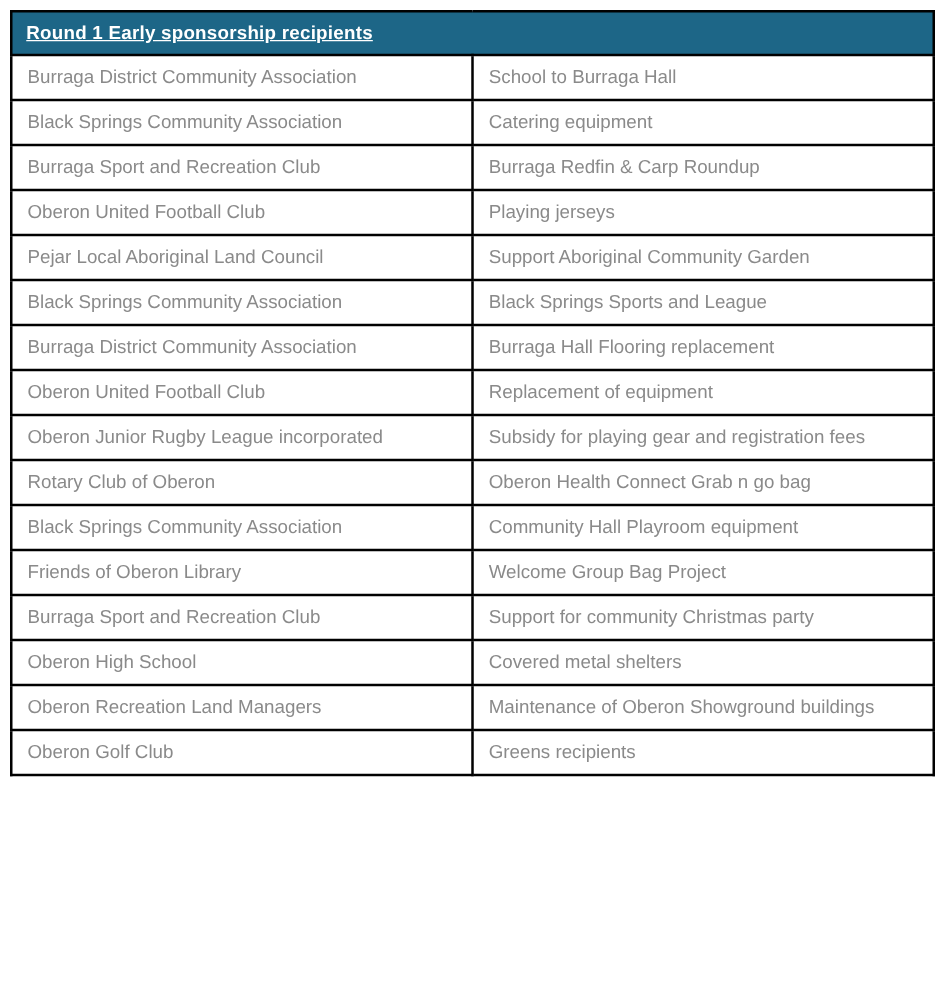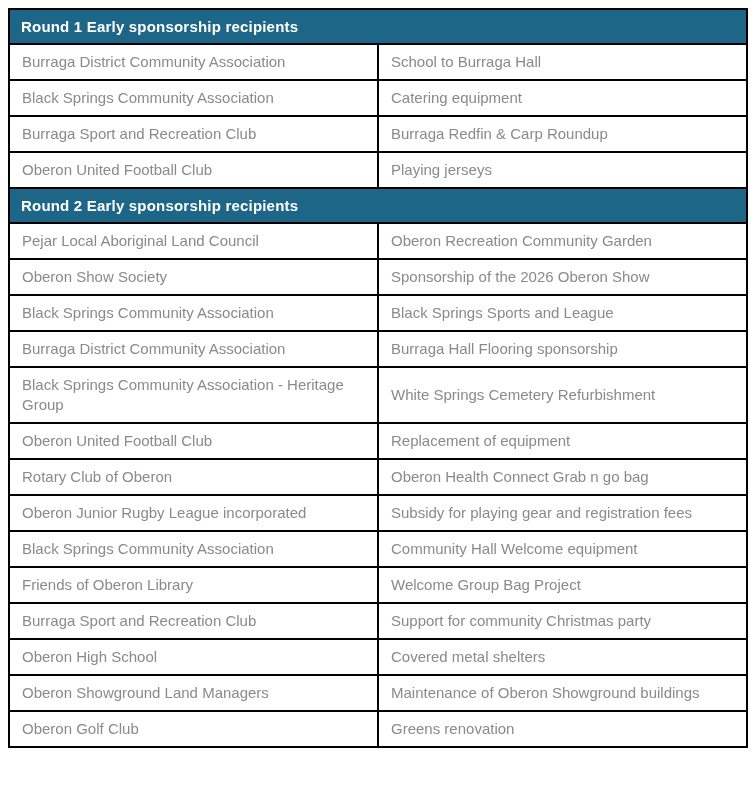--- a/index.html
+++ b/index.html
@@ -31,20 +31,21 @@
     box-sizing: border-box;
   }
   td.section-header {
     background: var(--header-bg, #1d6687);
     color: var(--header-text, #ffffff);
     font-weight: 700;
     font-size: 15px;
     line-height: 19px;
     padding: 7px 10px 7px 11px;
     letter-spacing: 0.2px;
+    text-decoration: underline;
   }
   td.cell {
     color: var(--cell-text, #8a8a8a);
     font-size: 15px;
     line-height: 20px;
     padding: 7px 12px;
   }
   td.cell-left { width: 370px; }
 </style>
 </head>
@@ -66,73 +67,62 @@
         </tr>
         <tr>
           <td class="cell cell-left">Burraga Sport and Recreation Club</td>
           <td class="cell cell-right">Burraga Redfin &amp; Carp Roundup</td>
         </tr>
         <tr>
           <td class="cell cell-left">Oberon United Football Club</td>
           <td class="cell cell-right">Playing jerseys</td>
         </tr>
         <tr>
-          <td class="section-header" colspan="2">Round 2 Early sponsorship recipients</td>
-        </tr>
-        <tr>
           <td class="cell cell-left">Pejar Local Aboriginal Land Council</td>
-          <td class="cell cell-right">Oberon Recreation Community Garden</td>
-        </tr>
-        <tr>
-          <td class="cell cell-left">Oberon Show Society</td>
-          <td class="cell cell-right">Sponsorship of the 2026 Oberon Show</td>
+          <td class="cell cell-right">Support Aboriginal Community Garden</td>
         </tr>
         <tr>
           <td class="cell cell-left">Black Springs Community Association</td>
           <td class="cell cell-right">Black Springs Sports and League</td>
         </tr>
         <tr>
           <td class="cell cell-left">Burraga District Community Association</td>
-          <td class="cell cell-right">Burraga Hall Flooring sponsorship</td>
-        </tr>
-        <tr>
-          <td class="cell cell-left">Black Springs Community Association - Heritage Group</td>
-          <td class="cell cell-right">White Springs Cemetery Refurbishment</td>
+          <td class="cell cell-right">Burraga Hall Flooring replacement</td>
         </tr>
         <tr>
           <td class="cell cell-left">Oberon United Football Club</td>
           <td class="cell cell-right">Replacement of equipment</td>
         </tr>
         <tr>
+          <td class="cell cell-left">Oberon Junior Rugby League incorporated</td>
+          <td class="cell cell-right">Subsidy for playing gear and registration fees</td>
+        </tr>
+        <tr>
           <td class="cell cell-left">Rotary Club of Oberon</td>
           <td class="cell cell-right">Oberon Health Connect Grab n go bag</td>
         </tr>
         <tr>
-          <td class="cell cell-left">Oberon Junior Rugby League incorporated</td>
-          <td class="cell cell-right">Subsidy for playing gear and registration fees</td>
-        </tr>
-        <tr>
           <td class="cell cell-left">Black Springs Community Association</td>
-          <td class="cell cell-right">Community Hall Welcome equipment</td>
+          <td class="cell cell-right">Community Hall Playroom equipment</td>
         </tr>
         <tr>
           <td class="cell cell-left">Friends of Oberon Library</td>
           <td class="cell cell-right">Welcome Group Bag Project</td>
         </tr>
         <tr>
           <td class="cell cell-left">Burraga Sport and Recreation Club</td>
           <td class="cell cell-right">Support for community Christmas party</td>
         </tr>
         <tr>
           <td class="cell cell-left">Oberon High School</td>
           <td class="cell cell-right">Covered metal shelters</td>
         </tr>
         <tr>
-          <td class="cell cell-left">Oberon Showground Land Managers</td>
+          <td class="cell cell-left">Oberon Recreation Land Managers</td>
           <td class="cell cell-right">Maintenance of Oberon Showground buildings</td>
         </tr>
         <tr>
           <td class="cell cell-left">Oberon Golf Club</td>
-          <td class="cell cell-right">Greens renovation</td>
+          <td class="cell cell-right">Greens recipients</td>
         </tr>
       </tbody>
   </table>
 </div>
 
 </body></html>

